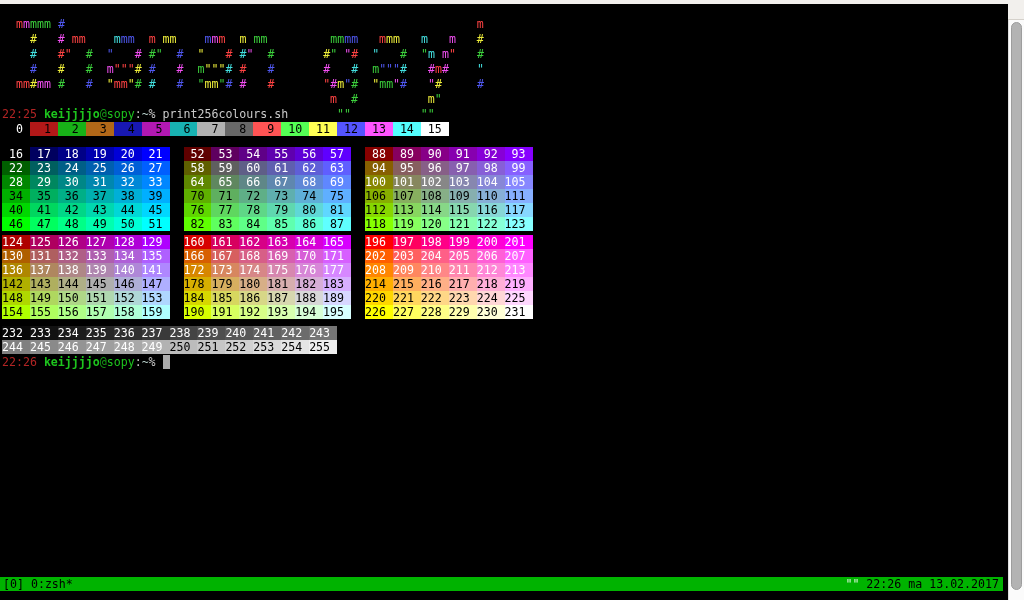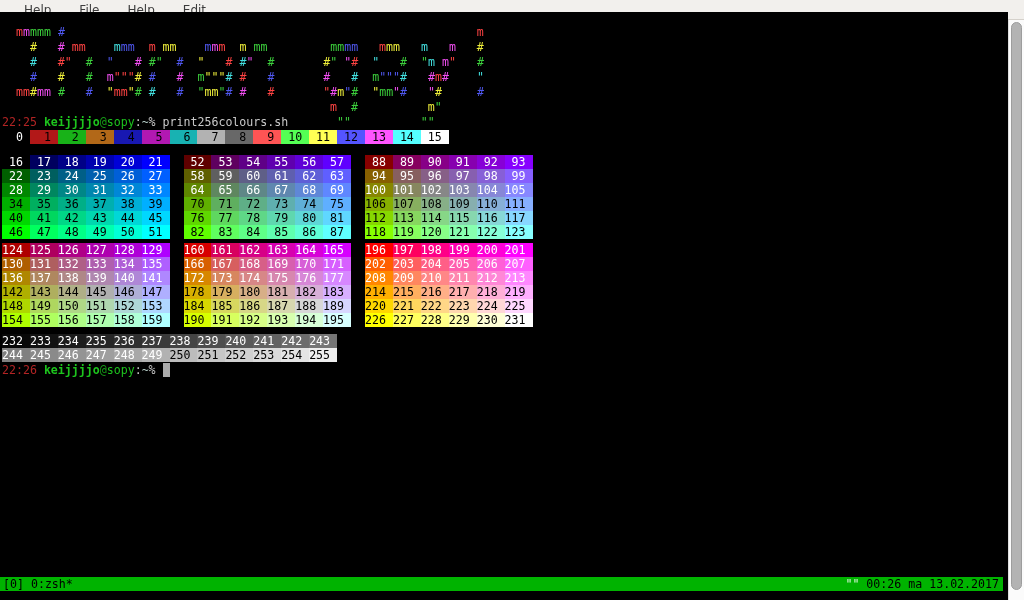--- a/index.html
+++ b/index.html
@@ -5,21 +5,21 @@
   html,body{margin:0;padding:0;background:#000;}
   body{width:1024px;height:600px;position:relative;overflow:hidden;
        font-family:"DejaVu Sans Mono",monospace;}
   
   #menubar{position:absolute;top:0;left:0;width:1024px;height:20px;
     background:#f2f0ed;border-bottom:1px solid #d5d1cb;box-sizing:border-box;
     font-family:"DejaVu Sans",sans-serif;font-size:12px;color:#3c3c3c;
     display:flex;align-items:center;padding-left:24px;}
   .mi{margin-right:28px;cursor:default;}
   
-  #terminal{position:absolute;left:0;top:12px;width:1008px;height:580px;background:#000;}
+  #terminal{position:absolute;left:0;top:4px;width:1008px;height:580px;background:#000;}
   pre.tline{position:absolute;margin:0;font-family:"DejaVu Sans Mono",monospace;
     font-size:11.6px;line-height:14px;color:#c9c9c9;white-space:pre;}
   #art{line-height:15px;left:2px;top:13px;}
   #prompt1{left:2px;top:103px;}
   #row16{left:2px;top:118px;}
   #band1{left:2px;top:143px;}
   #band2{left:2px;top:231px;}
   #grays{left:2px;top:322px;}
   #prompt2{left:2px;top:351px;}
   .bold{font-weight:bold;}
@@ -71,18 +71,18 @@
 <span style="background: rgb(175, 255, 0); color: rgb(0, 0, 0);">154 </span><span style="background: rgb(175, 255, 95); color: rgb(0, 0, 0);">155 </span><span style="background: rgb(175, 255, 135); color: rgb(0, 0, 0);">156 </span><span style="background: rgb(175, 255, 175); color: rgb(0, 0, 0);">157 </span><span style="background: rgb(175, 255, 215); color: rgb(0, 0, 0);">158 </span><span style="background: rgb(175, 255, 255); color: rgb(0, 0, 0);">159 </span>  <span style="background: rgb(215, 255, 0); color: rgb(0, 0, 0);">190 </span><span style="background: rgb(215, 255, 95); color: rgb(0, 0, 0);">191 </span><span style="background: rgb(215, 255, 135); color: rgb(0, 0, 0);">192 </span><span style="background: rgb(215, 255, 175); color: rgb(0, 0, 0);">193 </span><span style="background: rgb(215, 255, 215); color: rgb(0, 0, 0);">194 </span><span style="background: rgb(215, 255, 255); color: rgb(0, 0, 0);">195 </span>  <span style="background: rgb(255, 255, 0); color: rgb(0, 0, 0);">226 </span><span style="background: rgb(255, 255, 95); color: rgb(0, 0, 0);">227 </span><span style="background: rgb(255, 255, 135); color: rgb(0, 0, 0);">228 </span><span style="background: rgb(255, 255, 175); color: rgb(0, 0, 0);">229 </span><span style="background: rgb(255, 255, 215); color: rgb(0, 0, 0);">230 </span><span style="background: rgb(255, 255, 255); color: rgb(0, 0, 0);">231 </span>
 </pre>
   <pre id="grays" class="tline"><span style="background: rgb(8, 8, 8); color: rgb(255, 255, 255);">232 </span><span style="background: rgb(18, 18, 18); color: rgb(255, 255, 255);">233 </span><span style="background: rgb(28, 28, 28); color: rgb(255, 255, 255);">234 </span><span style="background: rgb(38, 38, 38); color: rgb(255, 255, 255);">235 </span><span style="background: rgb(48, 48, 48); color: rgb(255, 255, 255);">236 </span><span style="background: rgb(58, 58, 58); color: rgb(255, 255, 255);">237 </span><span style="background: rgb(68, 68, 68); color: rgb(255, 255, 255);">238 </span><span style="background: rgb(78, 78, 78); color: rgb(255, 255, 255);">239 </span><span style="background: rgb(88, 88, 88); color: rgb(255, 255, 255);">240 </span><span style="background: rgb(98, 98, 98); color: rgb(255, 255, 255);">241 </span><span style="background: rgb(108, 108, 108); color: rgb(255, 255, 255);">242 </span><span style="background: rgb(118, 118, 118); color: rgb(255, 255, 255);">243 </span>
 <span style="background: rgb(128, 128, 128); color: rgb(255, 255, 255);">244 </span><span style="background: rgb(138, 138, 138); color: rgb(255, 255, 255);">245 </span><span style="background: rgb(148, 148, 148); color: rgb(255, 255, 255);">246 </span><span style="background: rgb(158, 158, 158); color: rgb(255, 255, 255);">247 </span><span style="background: rgb(168, 168, 168); color: rgb(255, 255, 255);">248 </span><span style="background: rgb(178, 178, 178); color: rgb(255, 255, 255);">249 </span><span style="background: rgb(188, 188, 188); color: rgb(0, 0, 0);">250 </span><span style="background: rgb(198, 198, 198); color: rgb(0, 0, 0);">251 </span><span style="background: rgb(208, 208, 208); color: rgb(0, 0, 0);">252 </span><span style="background: rgb(218, 218, 218); color: rgb(0, 0, 0);">253 </span><span style="background: rgb(228, 228, 228); color: rgb(0, 0, 0);">254 </span><span style="background: rgb(238, 238, 238); color: rgb(0, 0, 0);">255 </span>
 </pre>
   <pre id="prompt2" class="tline"><span style="color: rgb(178, 36, 36);">22:26</span><span> </span><span class="bold" style="color: rgb(29, 196, 29);">keijjjjo</span><span style="color: rgb(21, 152, 21);">@</span><span style="color: rgb(29, 196, 29);">sopy</span><span style="color: rgb(201, 201, 201);">:</span><span style="color: rgb(183, 207, 201);">~</span><span style="color: rgb(201, 201, 201);">%</span><span> </span><span class="cursor" style="background: rgb(171, 171, 171);"> </span></pre>
 </div>
 
 <div id="statusbar" style="background: rgb(0, 179, 0);">
   <span id="status-left">[0] 0:zsh*</span>
-  <span id="status-right"><span style="color: rgb(220, 245, 220);">""</span><span style="color: rgb(0, 0, 0);"> 00:26 ma 13.02.2017</span></span>
+  <span id="status-right"><span style="color: rgb(220, 245, 220);">""</span><span style="color: rgb(0, 0, 0);"> 22:26 ma 13.02.2017</span></span>
 </div>
 
 <div id="sb-track">
   <div id="sb-thumb"></div>
 </div>
 
 </body></html>

